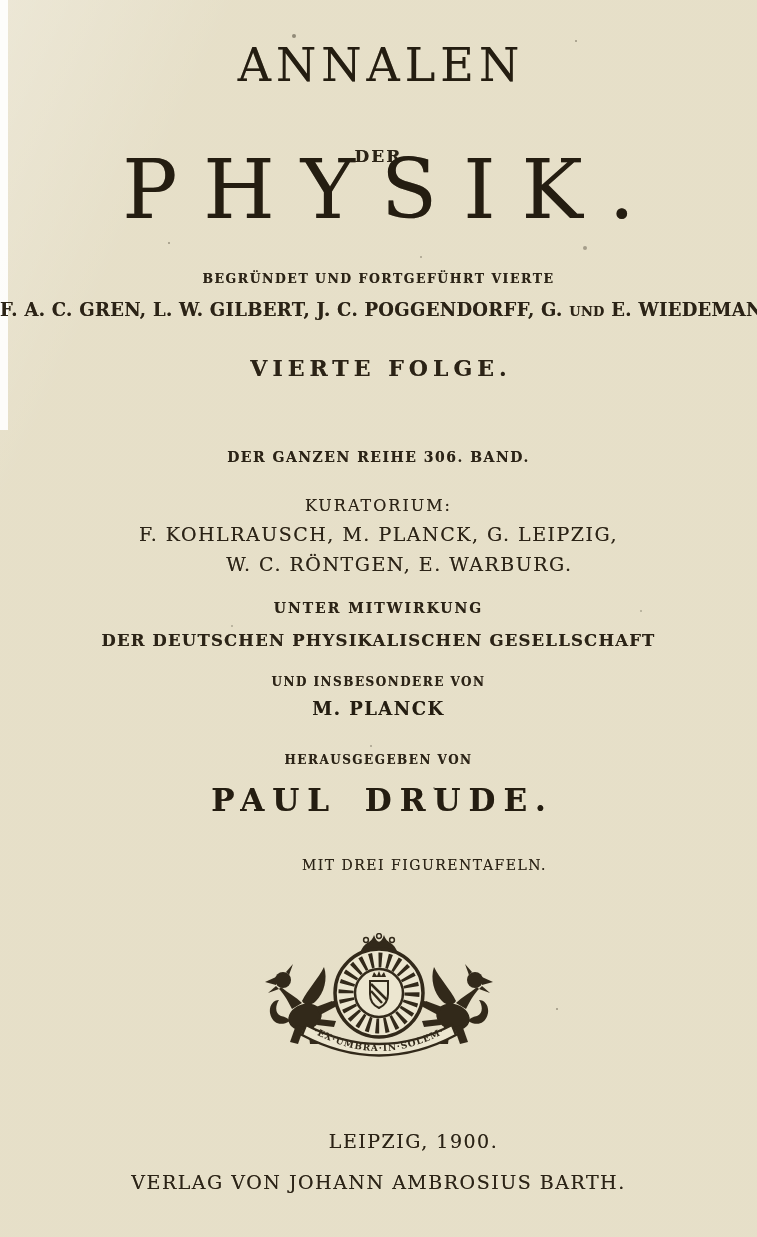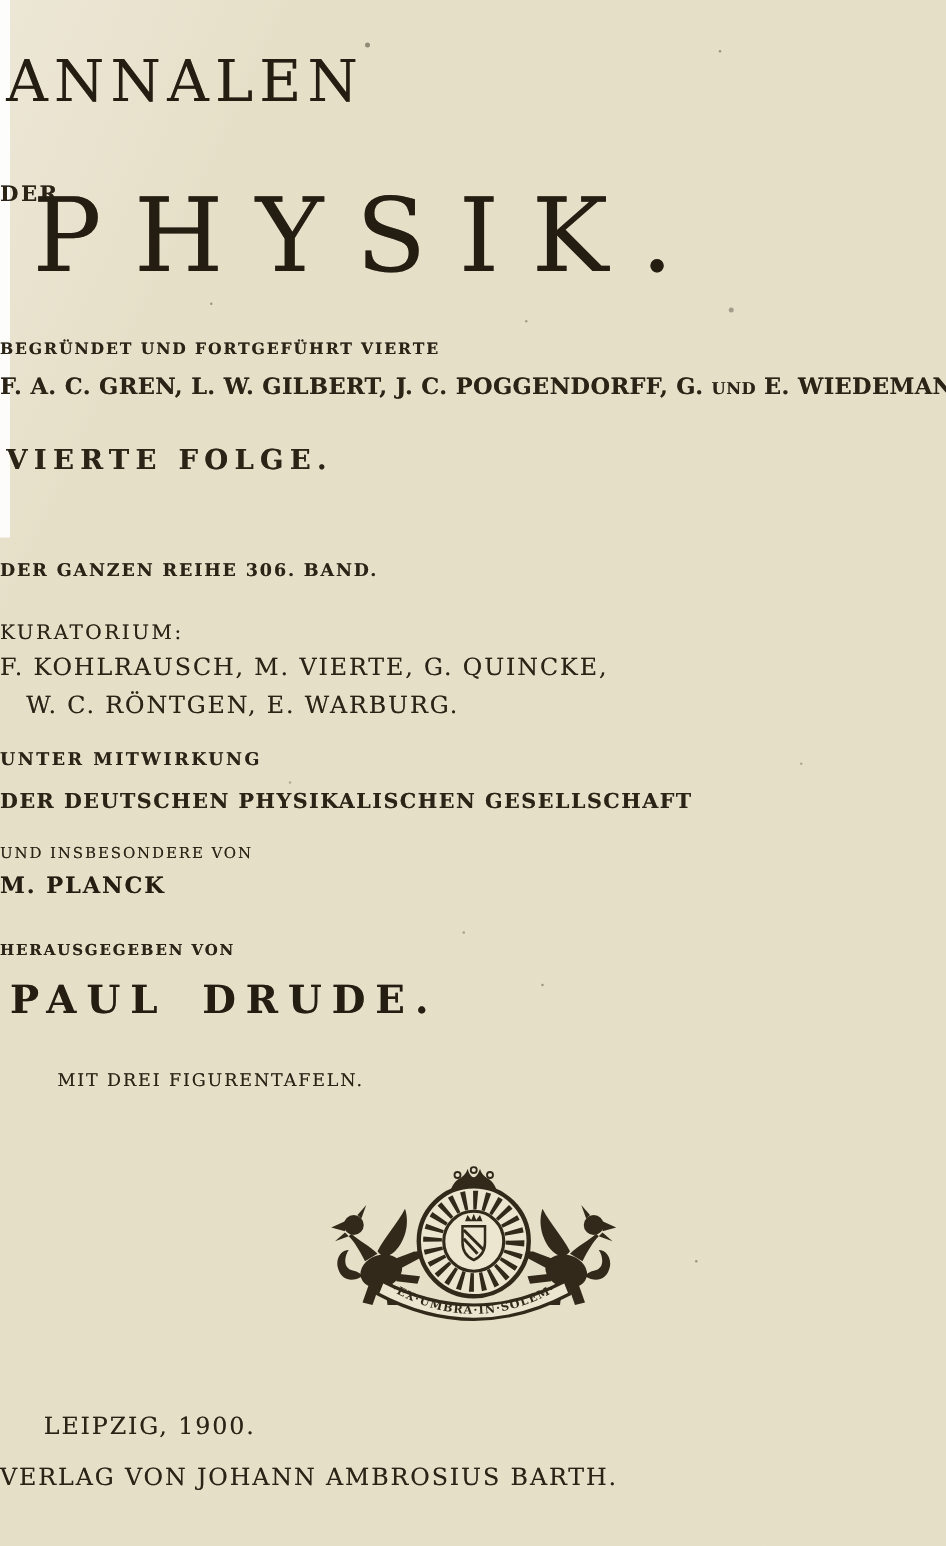--- a/index.html
+++ b/index.html
@@ -12,38 +12,38 @@
     font-family:"DejaVu Serif", "Liberation Serif", serif;
     color:#2b2316;
     overflow:hidden;
   }
   .edge-white {
     position:absolute; left:0; top:0; width:8px; height:430px;
     background:#ffffff; opacity:.9;
   }
   .t {
     position:absolute; left:0; width:100%;
-    text-align:left; line-height:1.12; white-space:nowrap;
+    text-align:center; line-height:1.12; white-space:nowrap;
     text-shadow: 0 0 0.5px rgba(43,35,22,0.55);
   }
   .annalen   { top:40px;  font-size:46px;  letter-spacing:5px;  text-indent:5px;  color:#241d11; }
   .der       { top:109px; font-size:17px;  letter-spacing:2px;  font-weight:bold;margin-top:38px; }
   .physik    { top:144px; font-size:82px;  letter-spacing:26px; text-indent:26px; color:#241d11; }
   .begruendet{ top:272px; font-size:12.5px;letter-spacing:1.5px;font-weight:bold; }
   .founders  { top:300px; font-size:18px;  letter-spacing:0.3px;font-weight:bold; }
   .founders .und { font-size:13px; }
   .vierte    { top:356px; font-size:22px;  letter-spacing:5px;  text-indent:5px; font-weight:bold; }
   .band      { top:405px; font-size:30px;  letter-spacing:2px;  font-weight:bold; color:#241d11; }
   .reihe     { top:450px; font-size:14px;  letter-spacing:1.5px;font-weight:bold; }
   .kurlabel  { top:497px; font-size:16px;  letter-spacing:2px; }
   .kur1      { top:524px; font-size:19px;  letter-spacing:1.5px; }
   .kur2      { top:554px; font-size:19px;  letter-spacing:1.5px;padding-left:21px; }
   .mitw      { top:601px; font-size:14px;  letter-spacing:2px;  font-weight:bold; }
   .society   { top:632px; font-size:16.5px;letter-spacing:1.2px;font-weight:bold; }
-  .partic    { top:676px; font-size:12px;  letter-spacing:1.5px;font-weight:normal; }
+  .partic    { top:676px; font-size:12px;  letter-spacing:1.5px;font-weight:bold; }
   .planck    { top:699px; font-size:18px;  letter-spacing:1.5px;font-weight:bold; color:#241d11; }
   .heraus    { top:754px; font-size:12px;  letter-spacing:1.5px;font-weight:bold; }
   .drude     { top:783px; font-size:31px;  letter-spacing:8px;  word-spacing:9px; text-indent:8px; font-weight:bold; color:#241d11; }
   .note      { top:858px; font-size:14px;  letter-spacing:1.5px;padding-left:46px; }
   .leipzig   { top:1131px;font-size:19px;  letter-spacing:1.5px;padding-left:35px; }
   .verlag    { top:1172px;font-size:19px;  letter-spacing:1.5px; }
   .emblem-wrap {
     position:absolute; top:933px; left:0; width:100%;
     display:flex; justify-content:center;
   }
@@ -74,21 +74,21 @@
   <div class="t der">DER</div>
   <div class="t physik">PHYSIK.</div>
 
   <div class="t begruendet">BEGRÜNDET UND FORTGEFÜHRT VIERTE</div>
   <div class="t founders"><span>F. A. C. GREN, L. W. GILBERT, J. C. POGGENDORFF, G.</span> <span class="und">UND</span> <span>E. WIEDEMANN</span></div>
 
   <div class="t vierte">VIERTE FOLGE.</div>
   <div class="t reihe">DER GANZEN REIHE 306. BAND.</div>
 
   <div class="t kurlabel">KURATORIUM:</div>
-  <div class="t kur1">F. KOHLRAUSCH, M. VIERTE, G. QUINCKE,</div>
+  <div class="t kur1">F. KOHLRAUSCH, M. PLANCK, G. LEIPZIG,</div>
   <div class="t kur2">W. C. RÖNTGEN, E. WARBURG.</div>
 
   <div class="t mitw">UNTER MITWIRKUNG</div>
   <div class="t society">DER DEUTSCHEN PHYSIKALISCHEN GESELLSCHAFT</div>
   <div class="t partic">UND INSBESONDERE VON</div>
   <div class="t planck">M. PLANCK</div>
 
   <div class="t heraus">HERAUSGEGEBEN VON</div>
   <div class="t drude">PAUL DRUDE.</div>
   <div class="t note">MIT DREI FIGURENTAFELN.</div>

